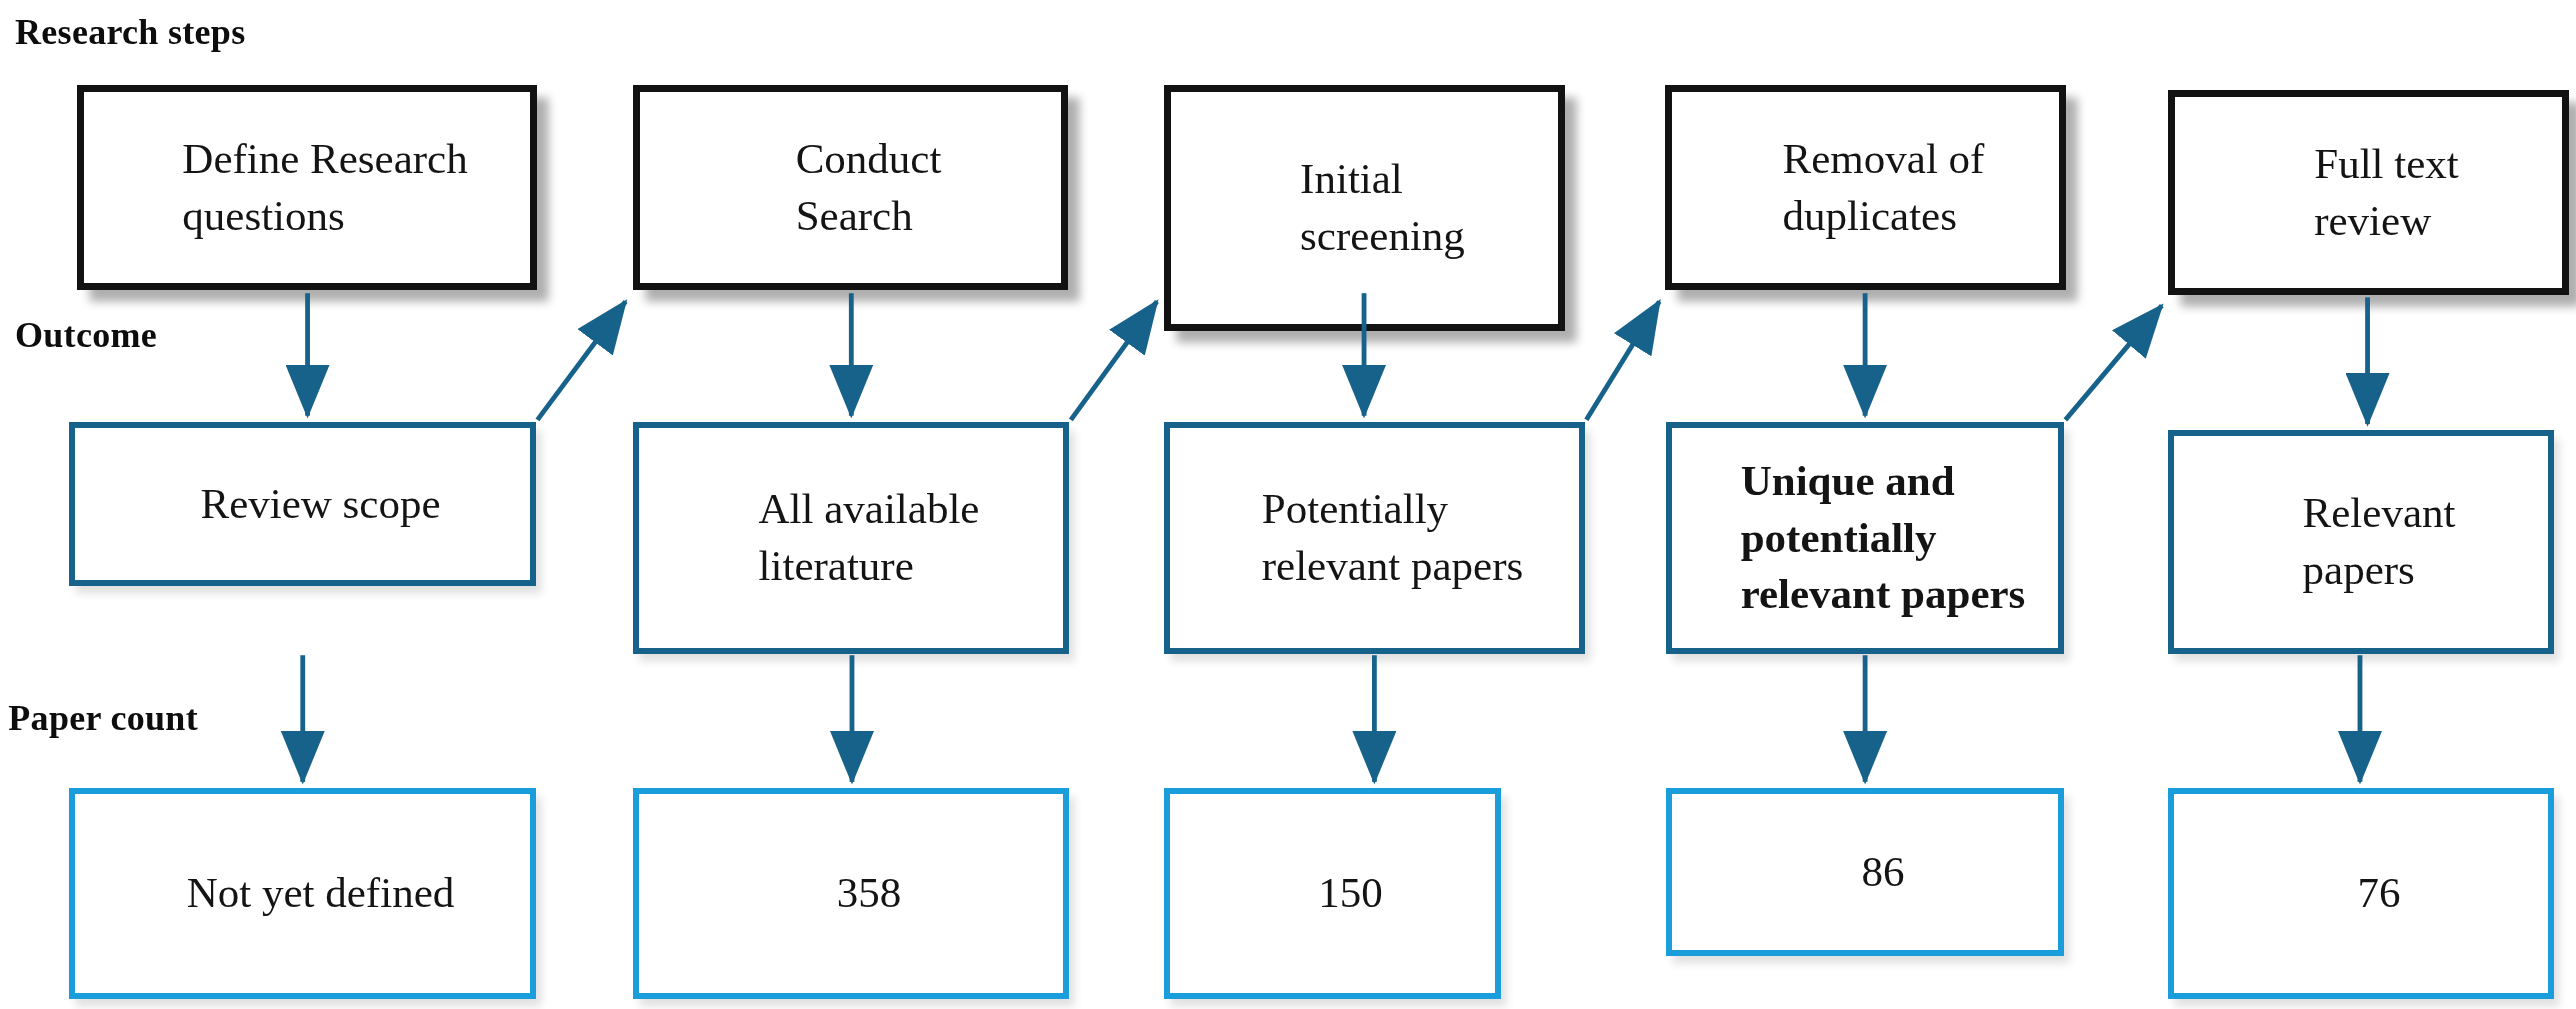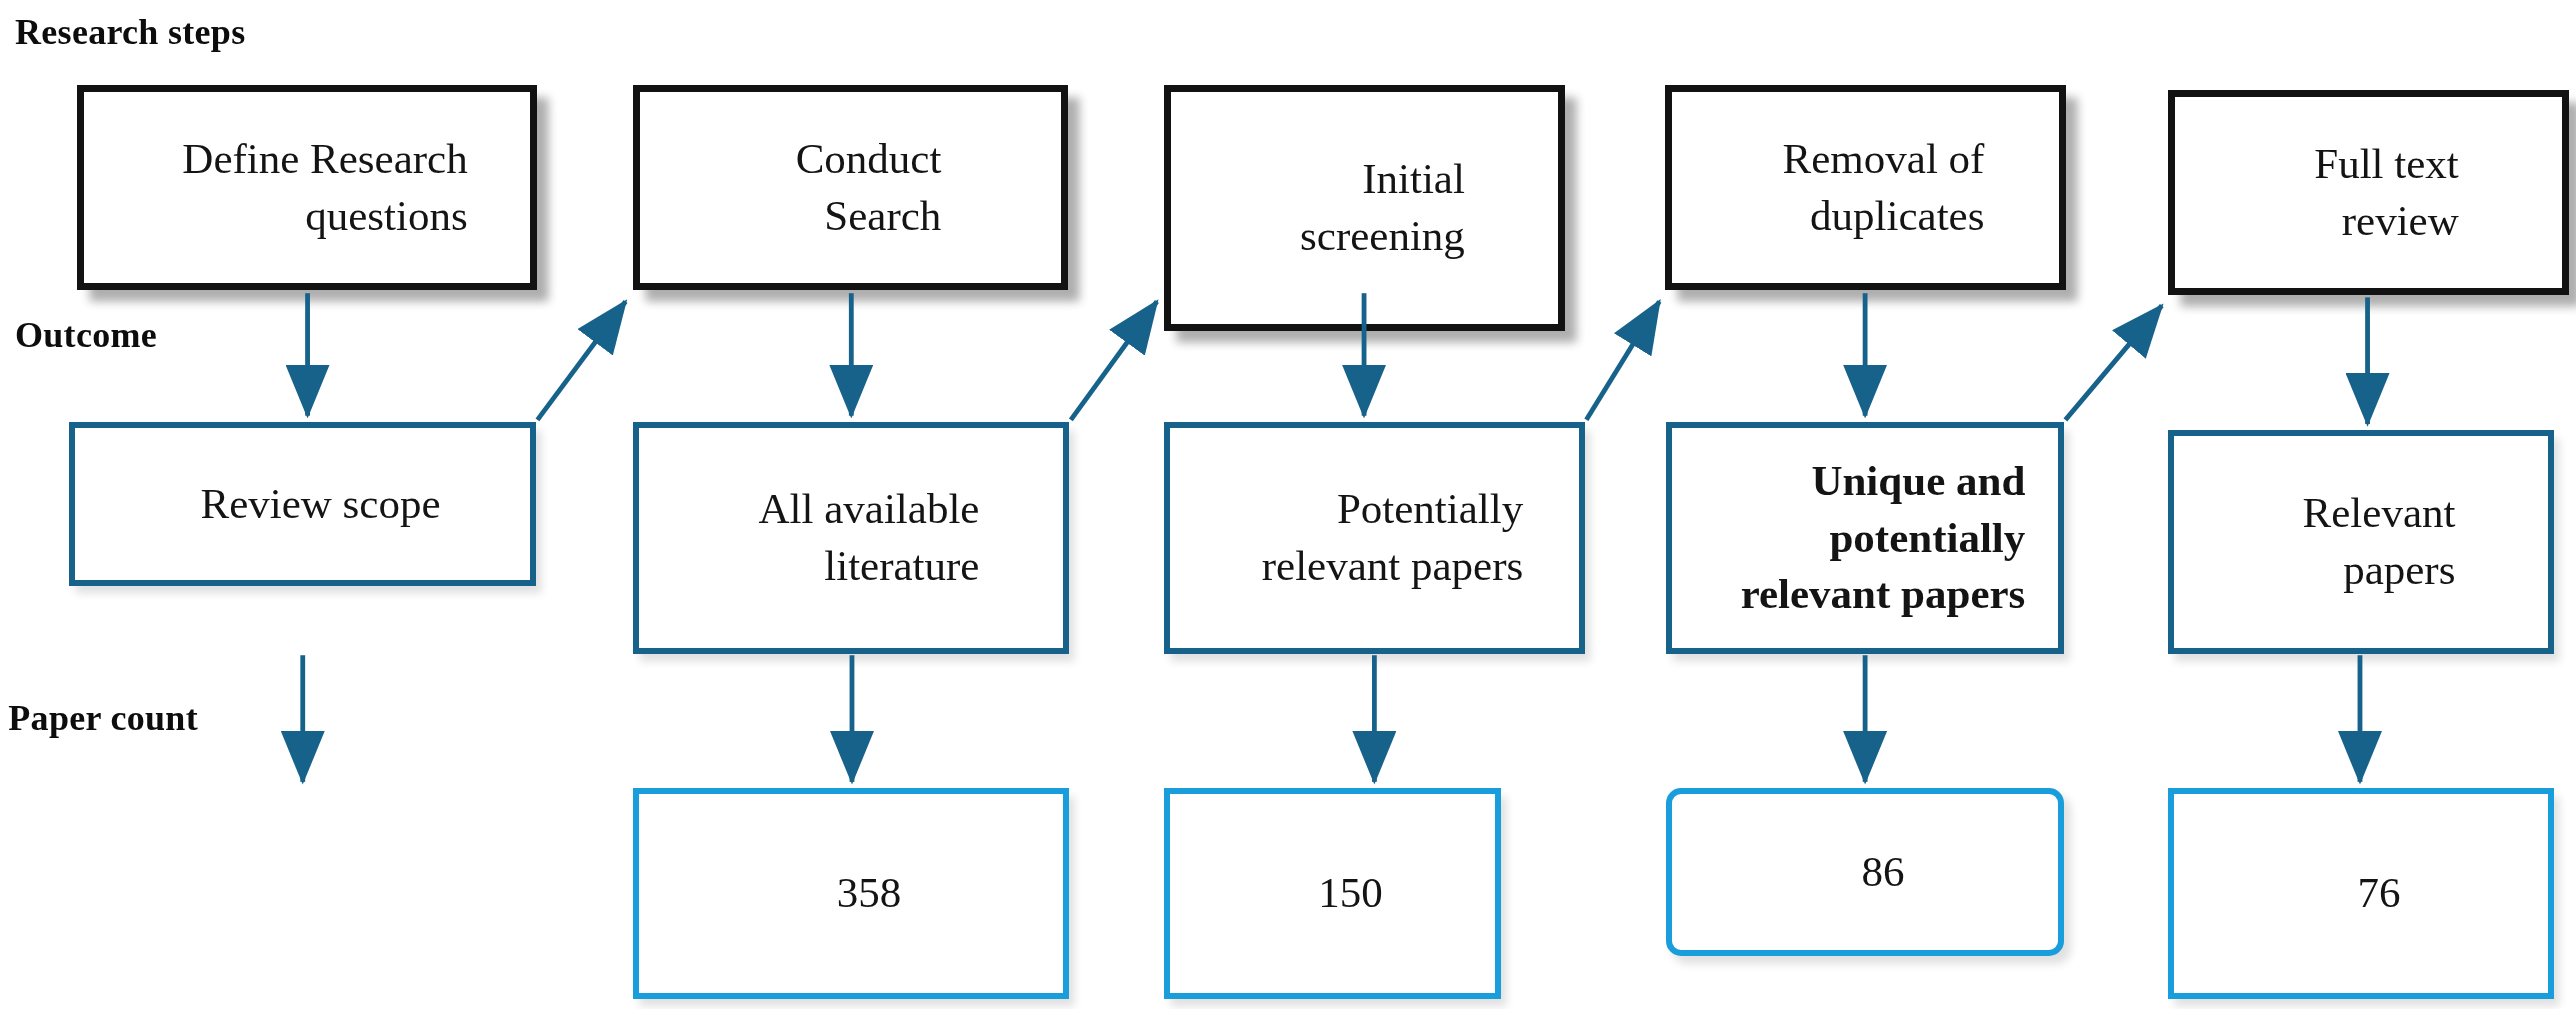--- a/index.html
+++ b/index.html
@@ -18,21 +18,21 @@
     color: #0d0d0d;
     letter-spacing: 0.3px;
   }
   .box {
     position: absolute;
     background: #ffffff;
     box-sizing: border-box;
     display: flex;
     align-items: center;
     justify-content: center;
-    text-align: right;
+    text-align: left;
     padding-left: 36px;
   }
   .box.process {
     border: 7.6px solid #121212;
     box-shadow: 11.7px 11.7px 9px rgba(0,0,0,0.32);
   }
   .box.outcome {
     border: 6.2px solid #16628a;
     box-shadow: 6.2px 7.6px 8.3px rgba(0,0,0,0.12);
   }
@@ -99,27 +99,30 @@
   <div class="box outcome" style="left:1666px; top:422px; width:398px; height:232px;font-weight:bold;">
     <span class="box-text">Unique and
 potentially
 relevant papers</span>
   </div>
   <div class="box outcome" style="left:2168px; top:430px; width:386px; height:224px;">
     <span class="box-text">Relevant
 papers</span>
   </div>
 
+  <div class="box count" style="left:69px; top:788px; width:467px; height:211px;">
+    <span class="box-text">Not yet defined</span>
+  </div>
   <div class="box count" style="left:633px; top:788px; width:436px; height:211px;">
     <span class="box-text">358</span>
   </div>
   <div class="box count" style="left:1164px; top:788px; width:337px; height:211px;">
     <span class="box-text">150</span>
   </div>
-  <div class="box count" style="left:1666px; top:788px; width:398px; height:168px;border-radius:15px;">
+  <div class="box count" style="left:1666px; top:788px; width:398px; height:168px;">
     <span class="box-text">86</span>
   </div>
   <div class="box count" style="left:2168px; top:788px; width:386px; height:211px;">
     <span class="box-text">76</span>
   </div>
 
   <svg class="arrows" viewBox="0 0 3741 1466">
     <defs>
       <marker id="ah" markerUnits="userSpaceOnUse" markerWidth="78" markerHeight="64" refX="74" refY="32" orient="auto">
         <path d="M0,0 L78,32 L0,64 Z" fill="#16628a"></path>

